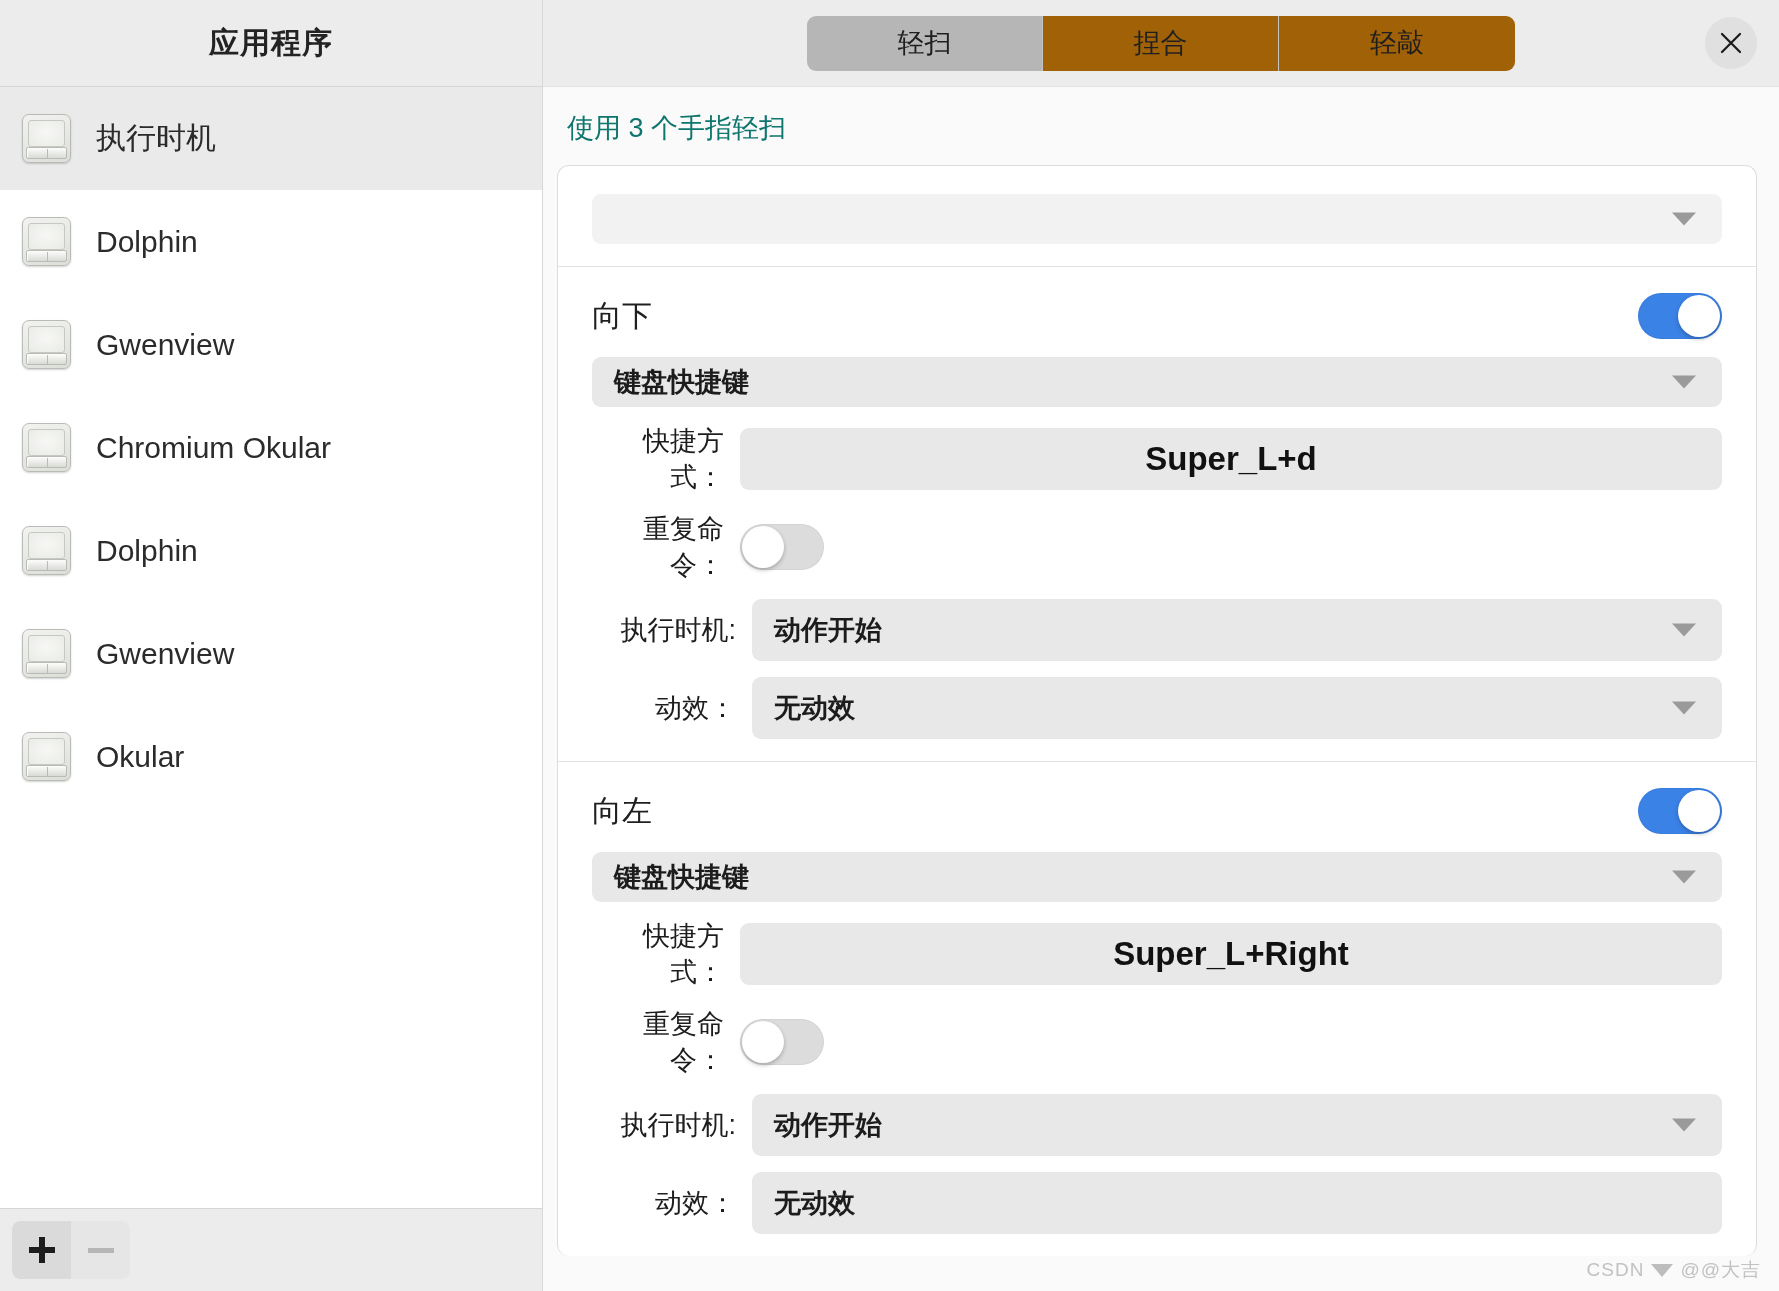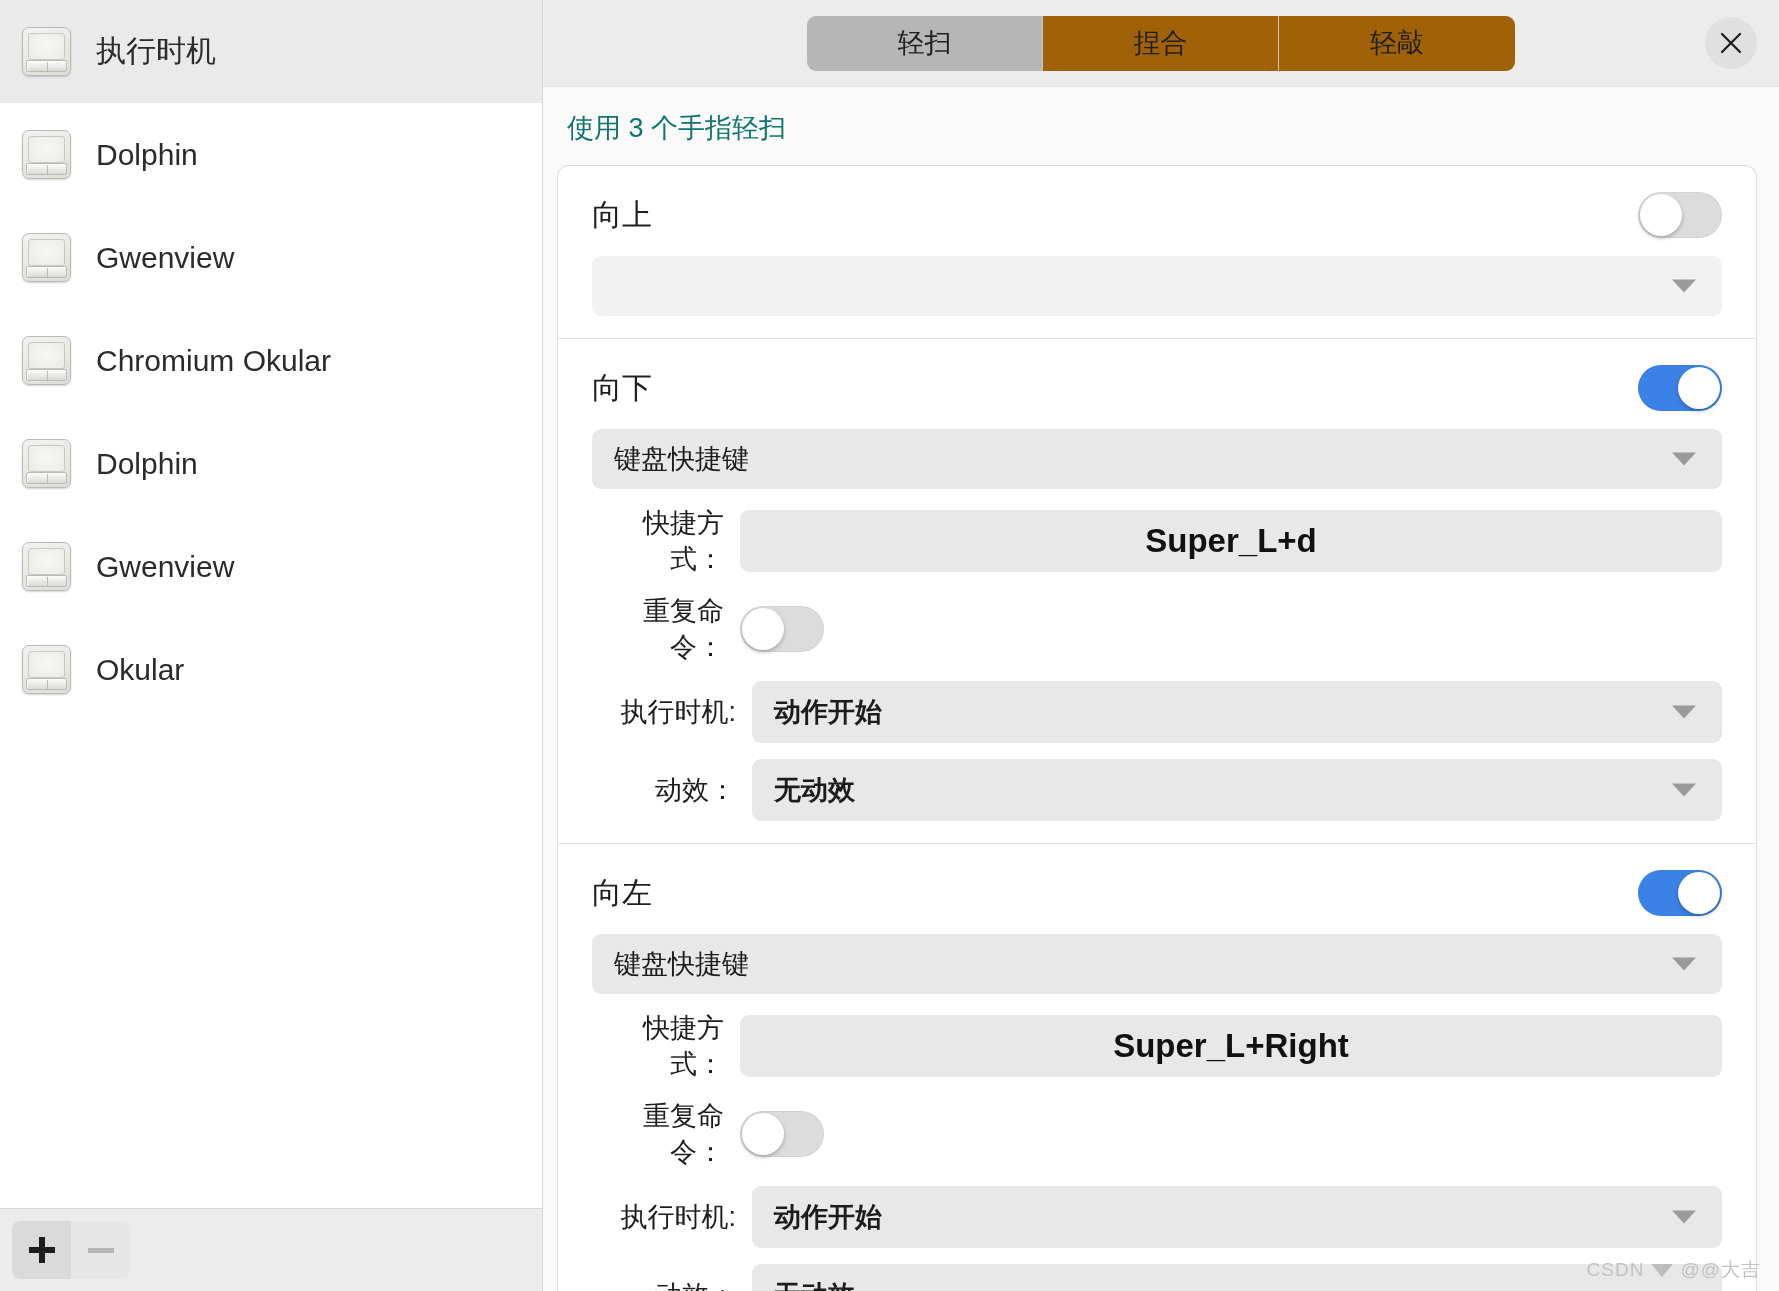--- a/index.html
+++ b/index.html
@@ -251,31 +251,31 @@
     transition: none;
   }
   .toggle.on .knob { left: 40px; }
 
   .toggle.small {
     width: 84px; height: 46px;
   }
 
   
   .select {
-    height: 60px;
+    height: 50px;
     background: #e8e8e8;
     border-radius: 9px;
     display: flex;
     align-items: center;
     padding: 0 20px 0 22px;
     position: relative;
     cursor: pointer;
     font-size: 27px;
     color: #1c1c1c;
-    font-weight: normal;
+    font-weight: bold;
   }
   .select.empty { background: #f2f2f2; color: transparent; }
   .select .caret {
     position: absolute;
     right: 26px;
     top: 50%;
     transform: translateY(-50%);
     width: 0; height: 0;
     border-left: 12px solid transparent;
     border-right: 12px solid transparent;
@@ -341,20 +341,23 @@
     margin: 0 -4px 0 -4px;
   }
 </style>
 </head>
 <body>
 
 <div id="app">
 
   <div class="sidebar">
 
+    <div class="sidebar-header">
+      <div class="sidebar-header-title">应用程序</div>
+    </div>
 
     <div class="sidebar-list">
 
       <div class="sidebar-item selected">
         <span class="tp-icon">
             <span class="btn-split"></span>
           </span>
         <span class="sidebar-item-label cjk">执行时机</span>
       </div>
 
@@ -438,26 +441,20 @@
 
     <div class="content">
 
       <div class="content-title">
         <span>使用 3 个手指轻扫</span>
       </div>
 
       <div class="card">
 
         <div class="section">
-          <div class="section-head">
-            <div class="section-title">向上</div>
-            <div class="toggle">
-              <span class="knob"></span>
-            </div>
-          </div>
           <div class="select-wrap">
             <div class="select empty">
               <span></span>
               <span class="caret"></span>
             </div>
           </div>
         </div>
 
         <div class="section">
           <div class="section-head">

